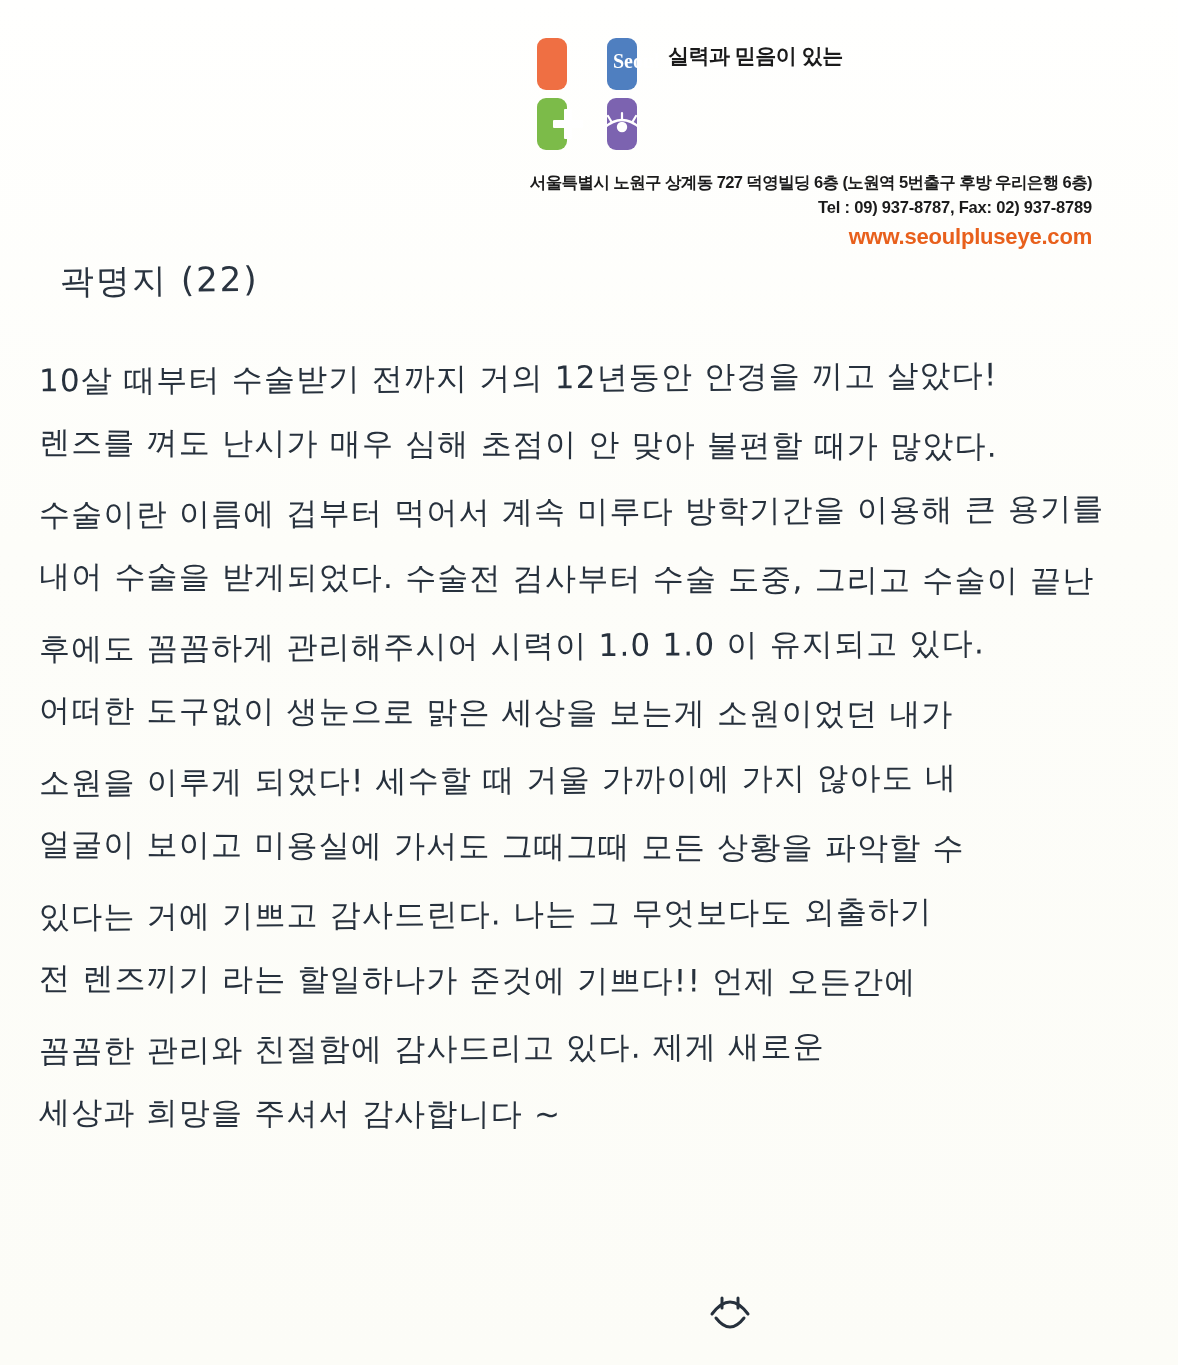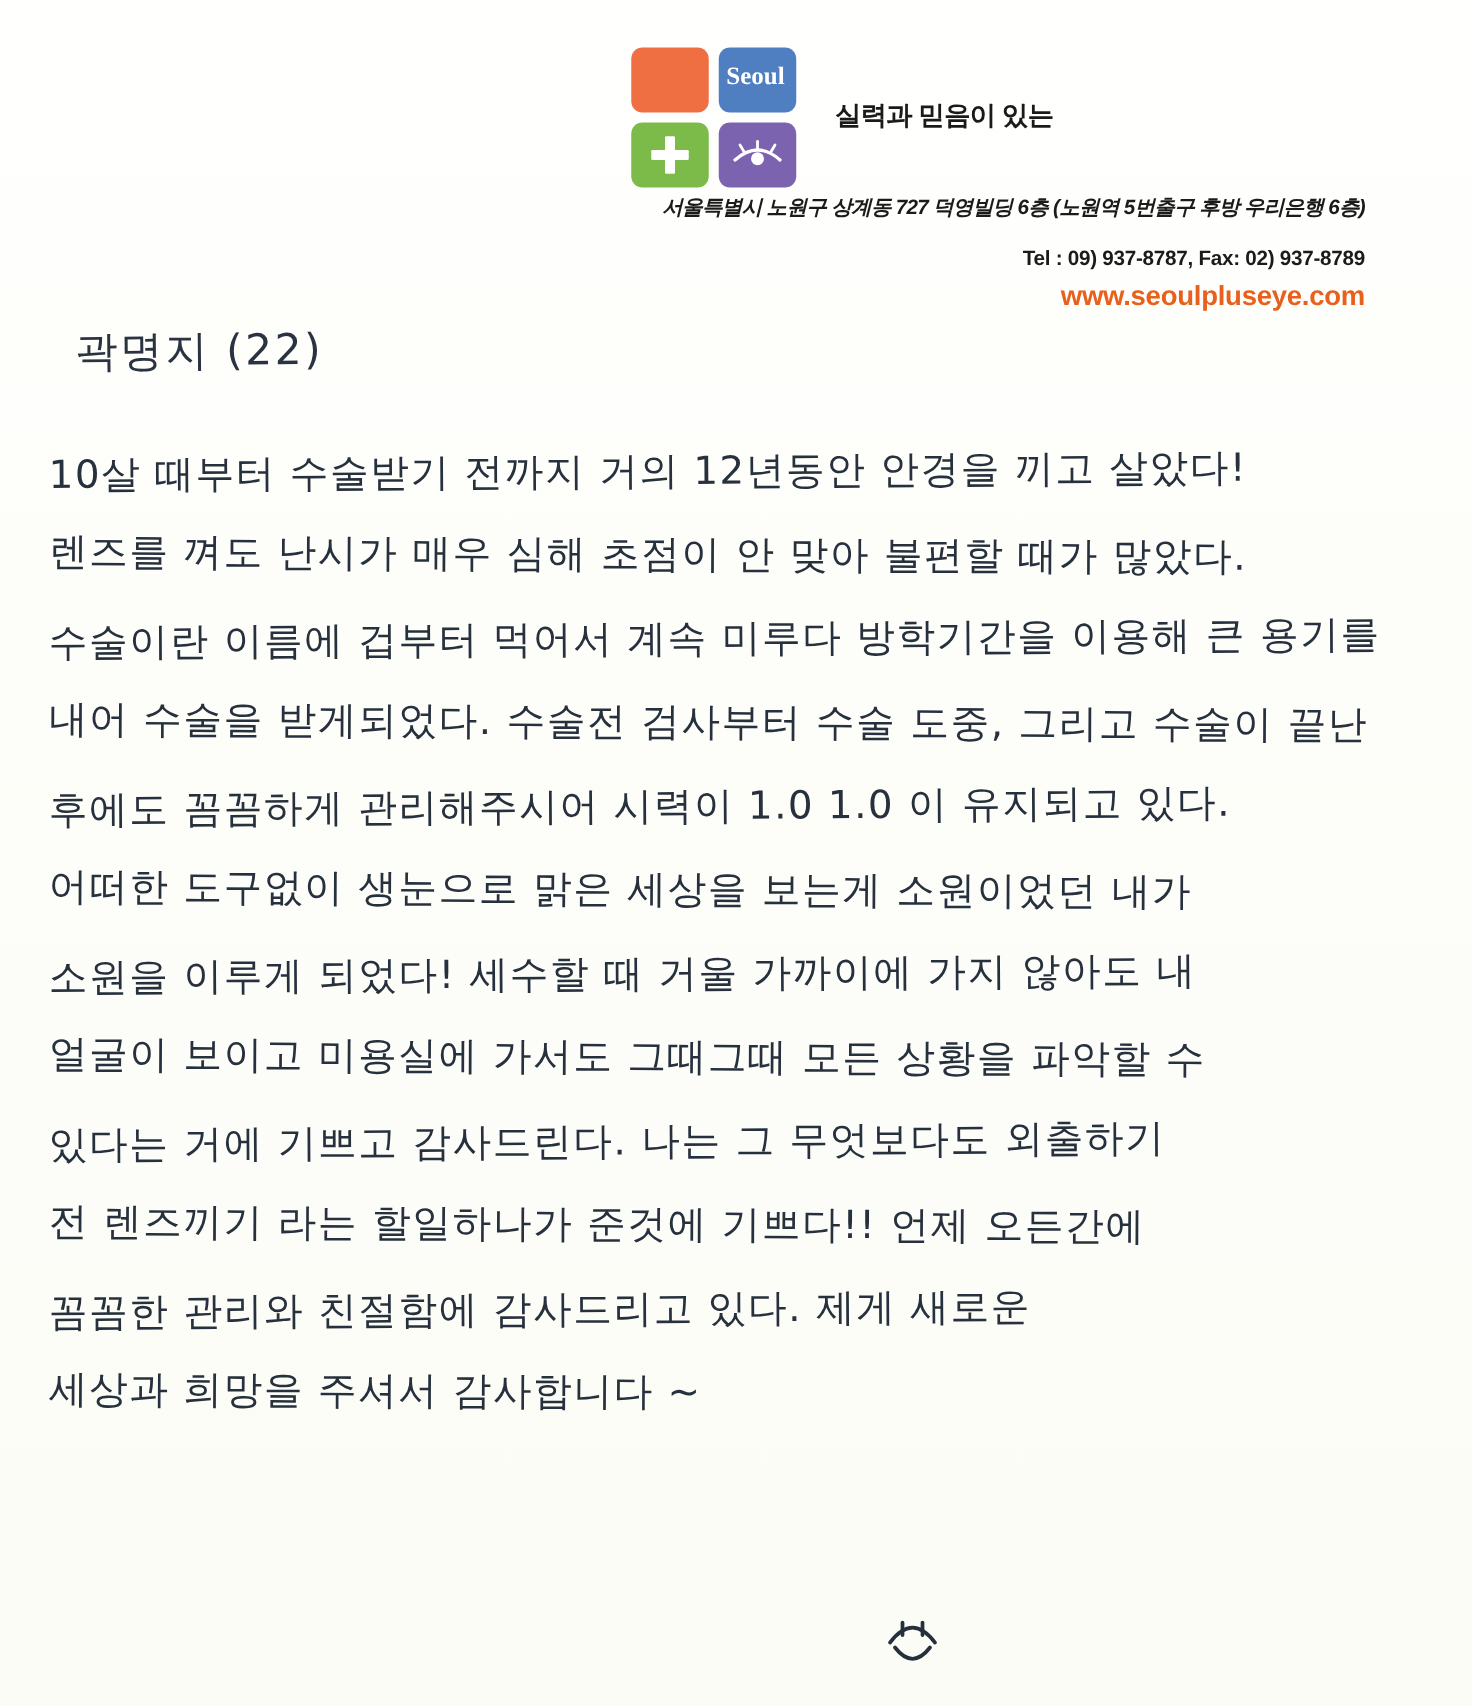--- a/index.html
+++ b/index.html
@@ -49,20 +49,21 @@
     width: 132px;
     height: 112px;
     display: grid;
     grid-template-columns: 62px 62px;
     grid-template-rows: 52px 52px;
     gap: 8px;
   }
   .tile {
     border-radius: 9px;
     position: relative;
+    margin-left: 32px;
   }
   .tile-orange { background: #ef6f43; }
   .tile-blue   { background: #4f7fc0; }
   .tile-green  { background: #7cbb49; }
   .tile-purple { background: #7c63b0; }
   .tile .seoul-word {
     position: absolute;
     left: 6px;
     top: 12px;
     color: #ffffff;
@@ -89,43 +90,41 @@
 
   .brand-tag {
     position: absolute;
     left: 668px;
     top: 22px;
     font-size: 21px;
     font-weight: bold;
     color: #1a1a1a;
     letter-spacing: -0.5px;
     font-family: "Liberation Sans", sans-serif;
-    margin-top: 36px;
   }
   .brand-name {
     position: absolute;
     left: 664px;
     top: 52px;
     font-size: 62px;
     font-weight: bold;
     color: #111111;
     letter-spacing: -3px;
     white-space: nowrap;
     font-family: "Liberation Sans", sans-serif;
   }
   .addr-line {
     position: absolute;
     right: 86px;
-    top: 135px;
+    top: 152px;
     font-size: 16.5px;
     color: #1b1b1b;
     font-weight: bold;
     letter-spacing: -0.6px;
     white-space: nowrap;
-    font-style: italic;
   }
   .tel-line {
     position: absolute;
     right: 86px;
     top: 178px;
     font-size: 16.5px;
     color: #1b1b1b;
     font-weight: bold;
     letter-spacing: -0.2px;
     white-space: nowrap;

